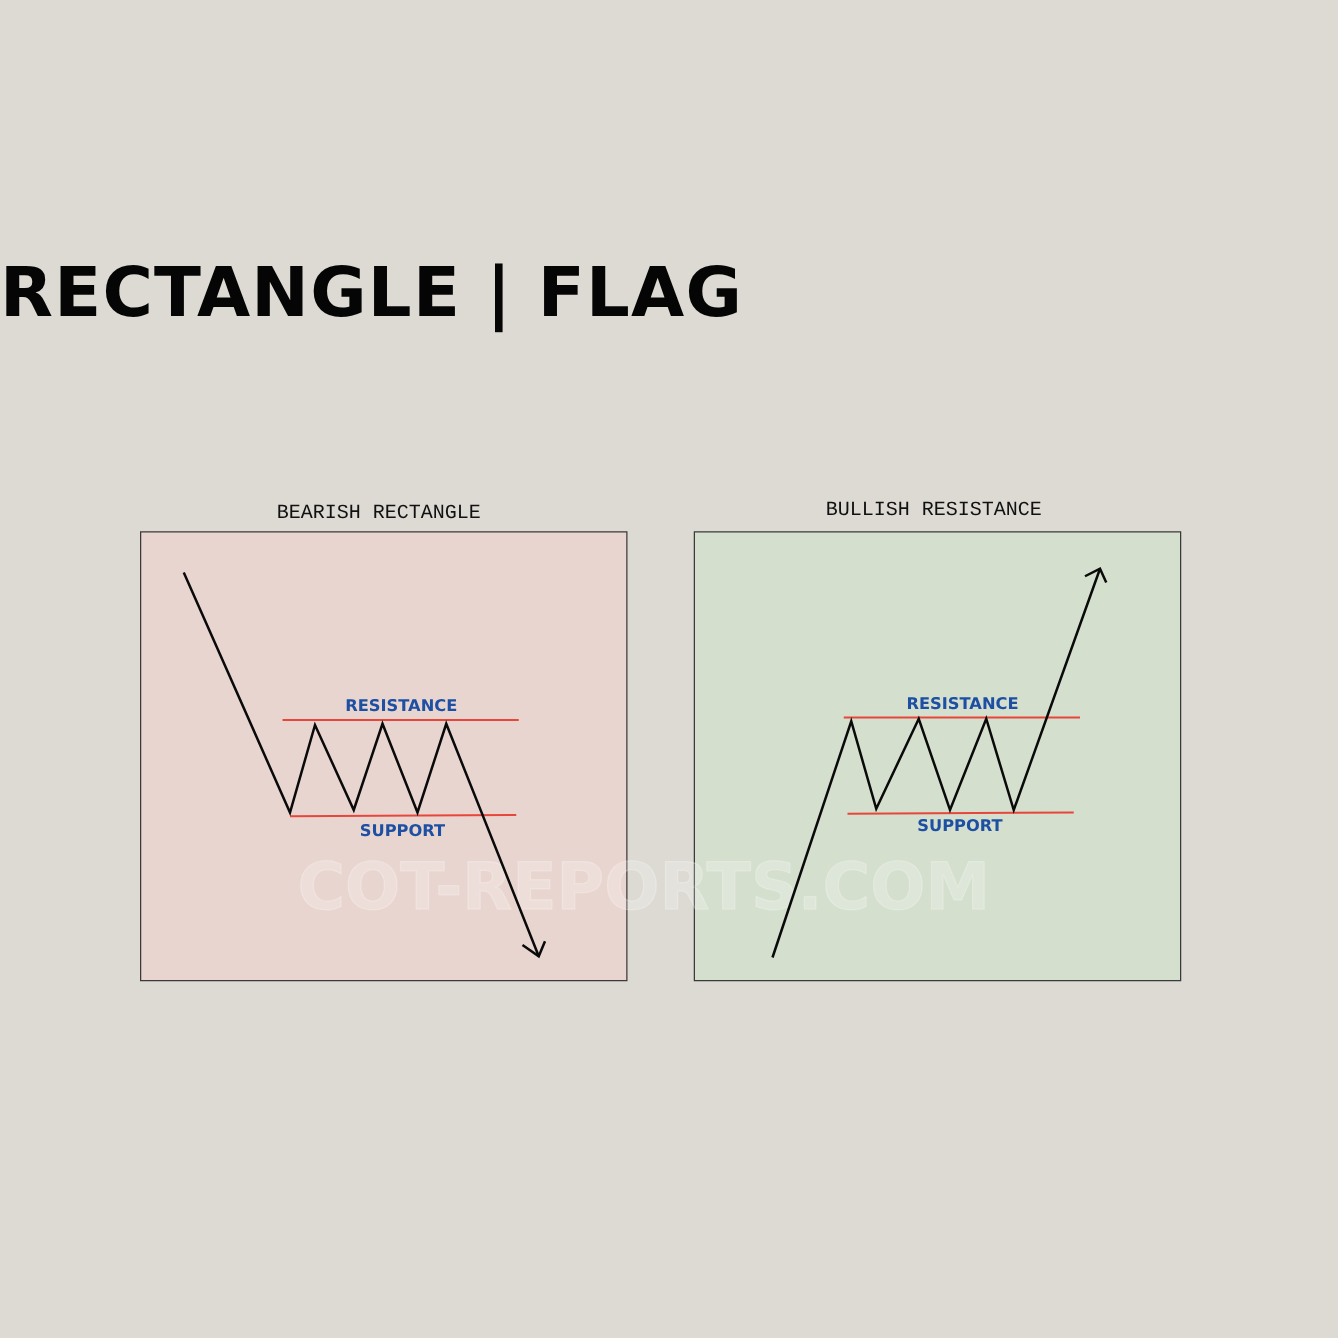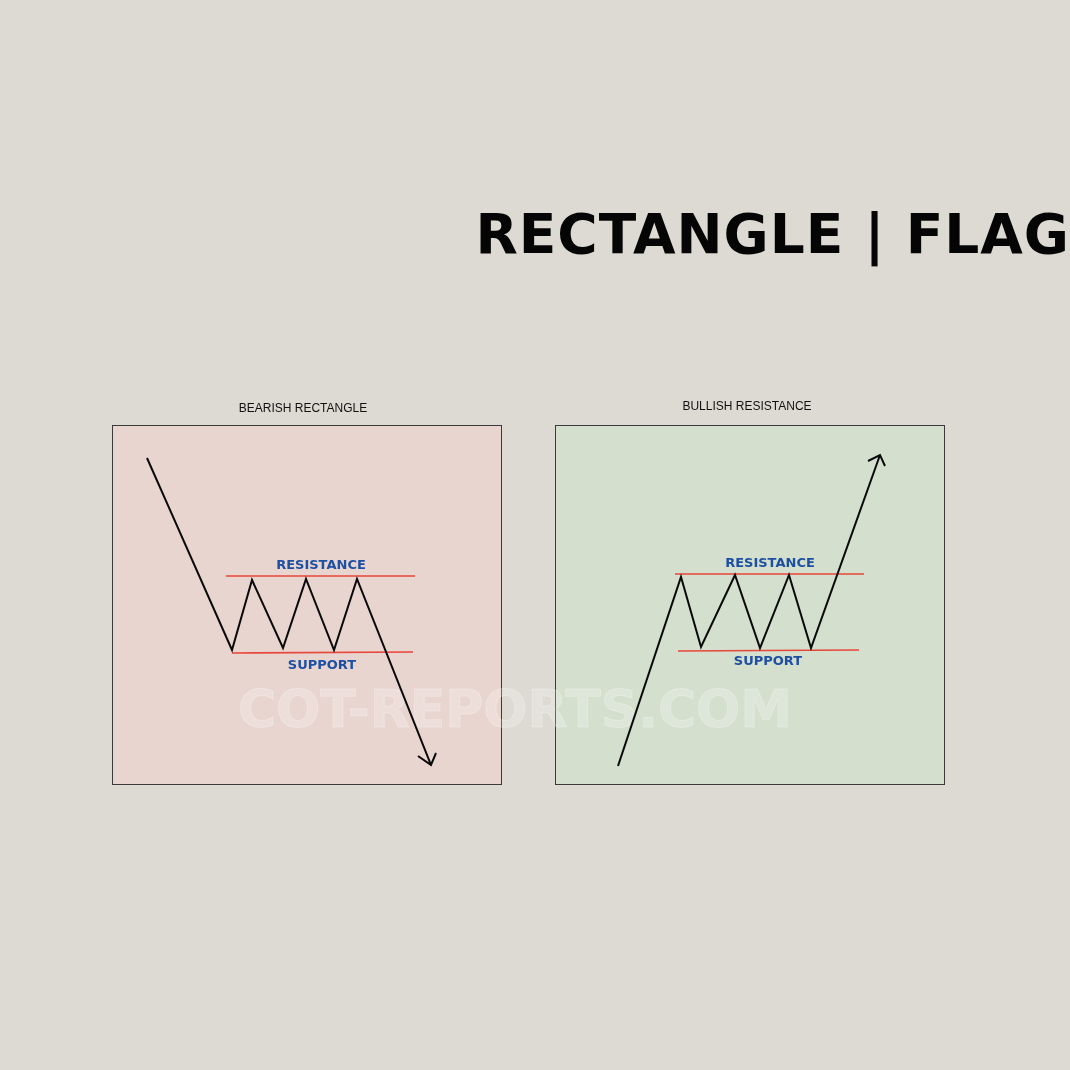--- a/index.html
+++ b/index.html
@@ -7,31 +7,31 @@
       width: 1070px; height: 1070px;
       background: #dcdad2;
       position: relative;
       overflow: hidden;
       font-family: "DejaVu Sans", sans-serif;
     }
     .main-title {
       position: absolute;
       left: 0; width: 1070px;
       top: 202px;
-      text-align: right;
+      text-align: left;
       font-family: "DejaVu Sans", sans-serif;
       font-weight: bold;
       font-size: 55px;
       letter-spacing: 1px;
       color: #050505;
     }
     .panel-title {
       position: absolute;
-      font-family: Liberation Sans, sans-serif;
-      font-size: 12px;
+      font-family: Liberation Mono, monospace;
+      font-size: 16px;
       color: #111;
       text-align: center;
       width: 390px;
     }
     .panel-box {
       position: absolute;
       box-sizing: border-box;
       border: 1px solid #3a3a3a;
     }
     svg.overlay {

